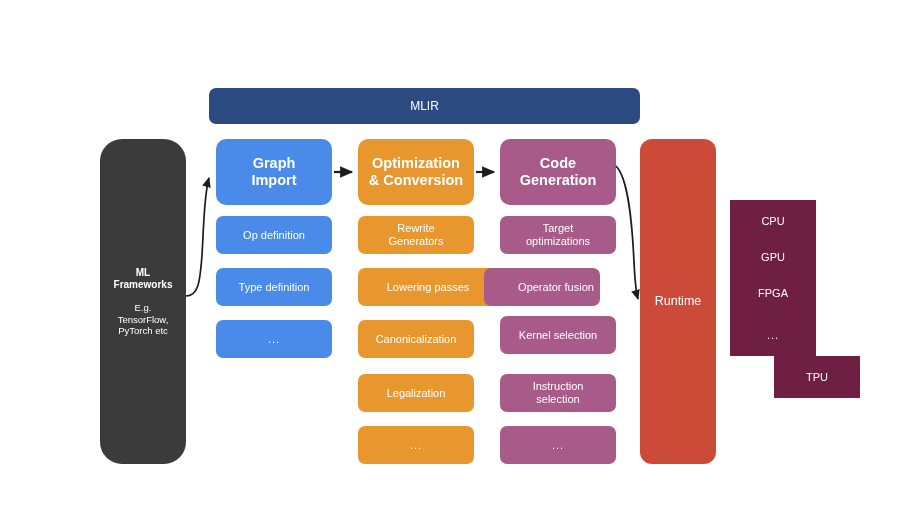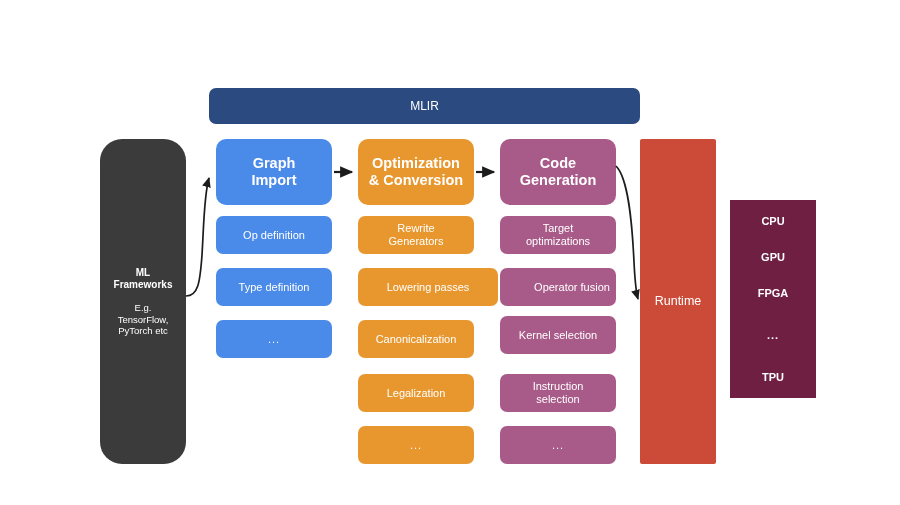--- a/index.html
+++ b/index.html
@@ -74,31 +74,30 @@
   .c-blue   { background: #4a8ae8; }
   .c-orange { background: #e8972e; }
   .c-purple { background: #a85a88; }
   .c-maroon { background: #6e1f42; }
 
   
   #runtime {
     left: 640px; top: 139px;
     width: 76px; height: 325px;
     background: #cc4a38;
-    border-radius: 2px;
+    border-radius: 12px;
     font-size: 12.5px;
   }
 
   
   .hw-box {
     left: 730px;
     width: 86px; height: 42px;
     font-size: 11px;
     border-radius: 0;
-    font-weight: bold;
   }
 
   
   svg.arrows {
     position: absolute;
     left: 0; top: 0;
     width: 900px; height: 505px;
     pointer-events: none;
   }
 </style>
@@ -155,21 +154,21 @@
   </div>
 
   <div class="box col-header c-purple" style="left:500px; top:139px; width:116px;">
     <span>Code
 Generation</span>
   </div>
   <div class="box sub-box c-purple" style="left:500px; top:216px; width:116px;">
     <span>Target
 optimizations</span>
   </div>
-  <div class="box sub-box c-purple" style="left:500px; top:268px; width:116px;padding-left:28px;">
+  <div class="box sub-box c-purple" style="left:484px; top:268px; width:116px;padding-left:28px;">
     <span>Operator fusion</span>
   </div>
   <div class="box sub-box c-purple" style="left:500px; top:316px; width:116px;">
     <span>Kernel selection</span>
   </div>
   <div class="box sub-box c-purple" style="left:500px; top:374px; width:116px;">
     <span>Instruction
 selection</span>
   </div>
   <div class="box sub-box c-purple ellipsis" style="left:500px; top:426px; width:116px;">
@@ -185,21 +184,21 @@
   </div>
   <div class="box hw-box c-maroon" style="top:236px;">
     <span>GPU</span>
   </div>
   <div class="box hw-box c-maroon" style="top:272px;">
     <span>FPGA</span>
   </div>
   <div class="box hw-box c-maroon ellipsis" style="top:314px;">
     <span>...</span>
   </div>
-  <div class="box hw-box c-maroon" style="top:356px;">
+  <div class="box hw-box c-maroon" style="top:356px;margin-left:44px;">
     <span>TPU</span>
   </div>
 
   <svg class="arrows" viewBox="0 0 900 505">
     <defs>
       <marker id="ah" markerWidth="7" markerHeight="7" refX="5.4" refY="2.6" orient="auto" markerUnits="strokeWidth">
         <path d="M0,0 L6,2.6 L0,5.2 z" fill="#1c1c1c"></path>
       </marker>
     </defs>
 

